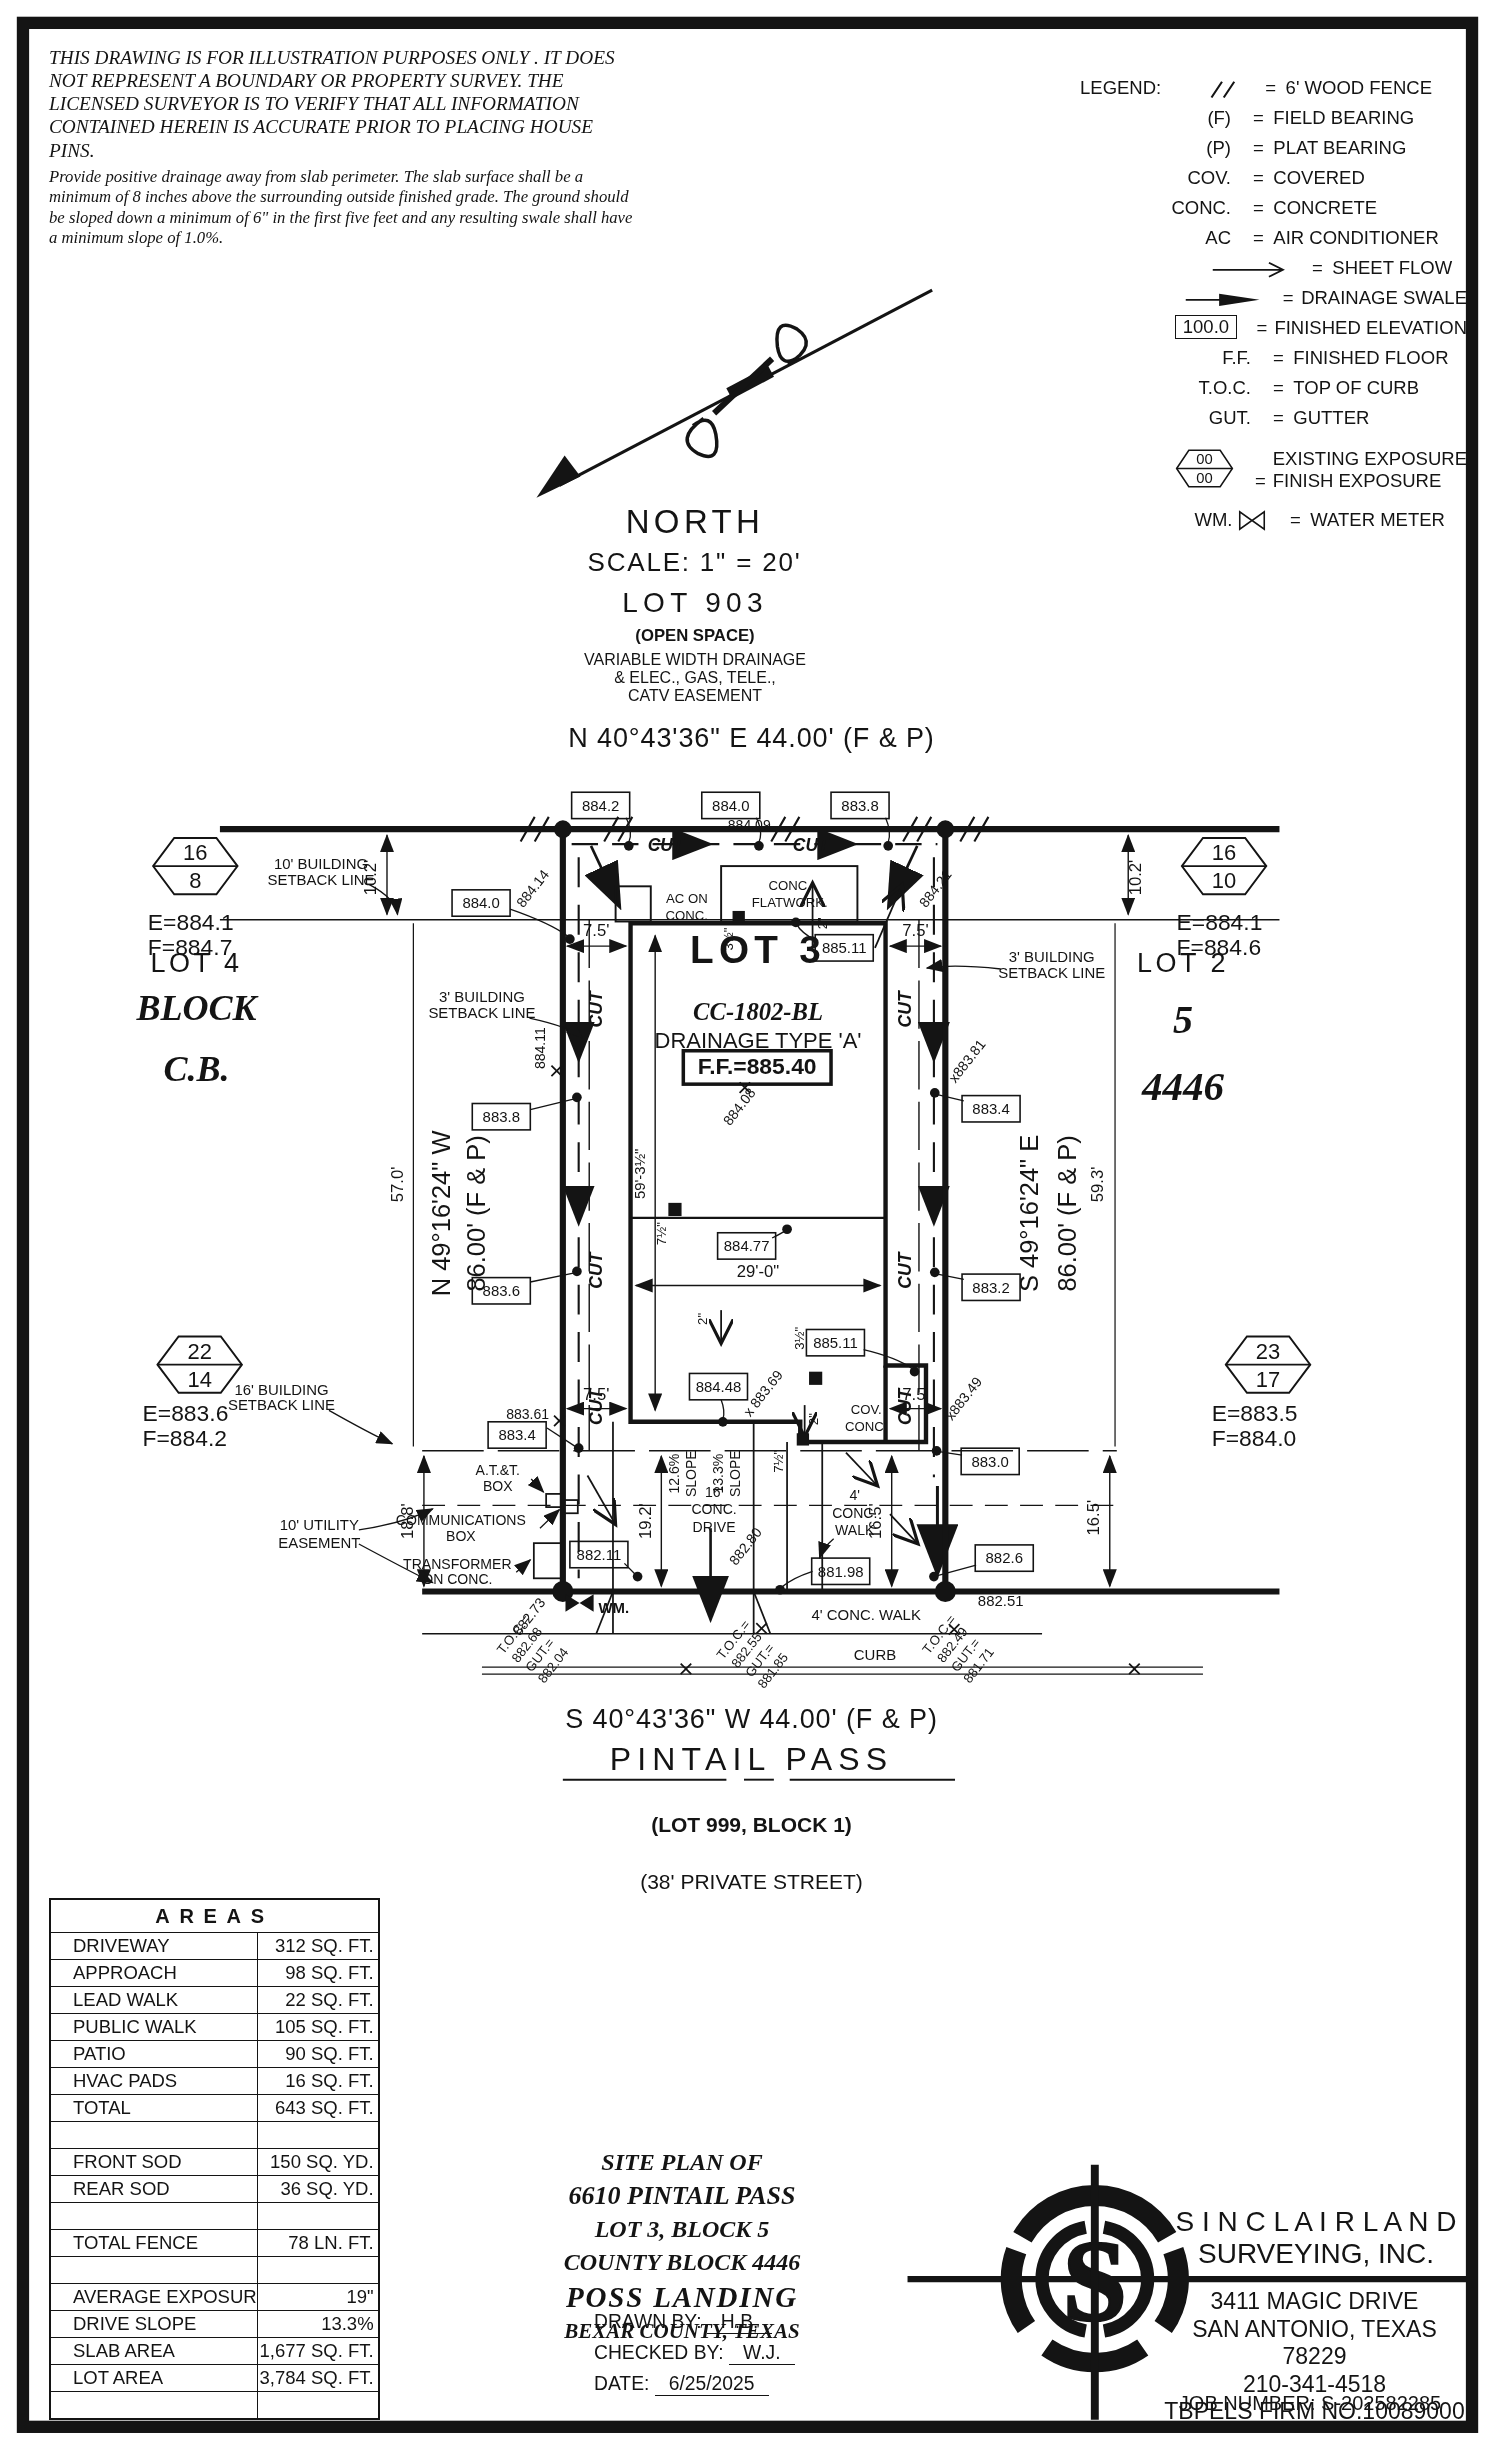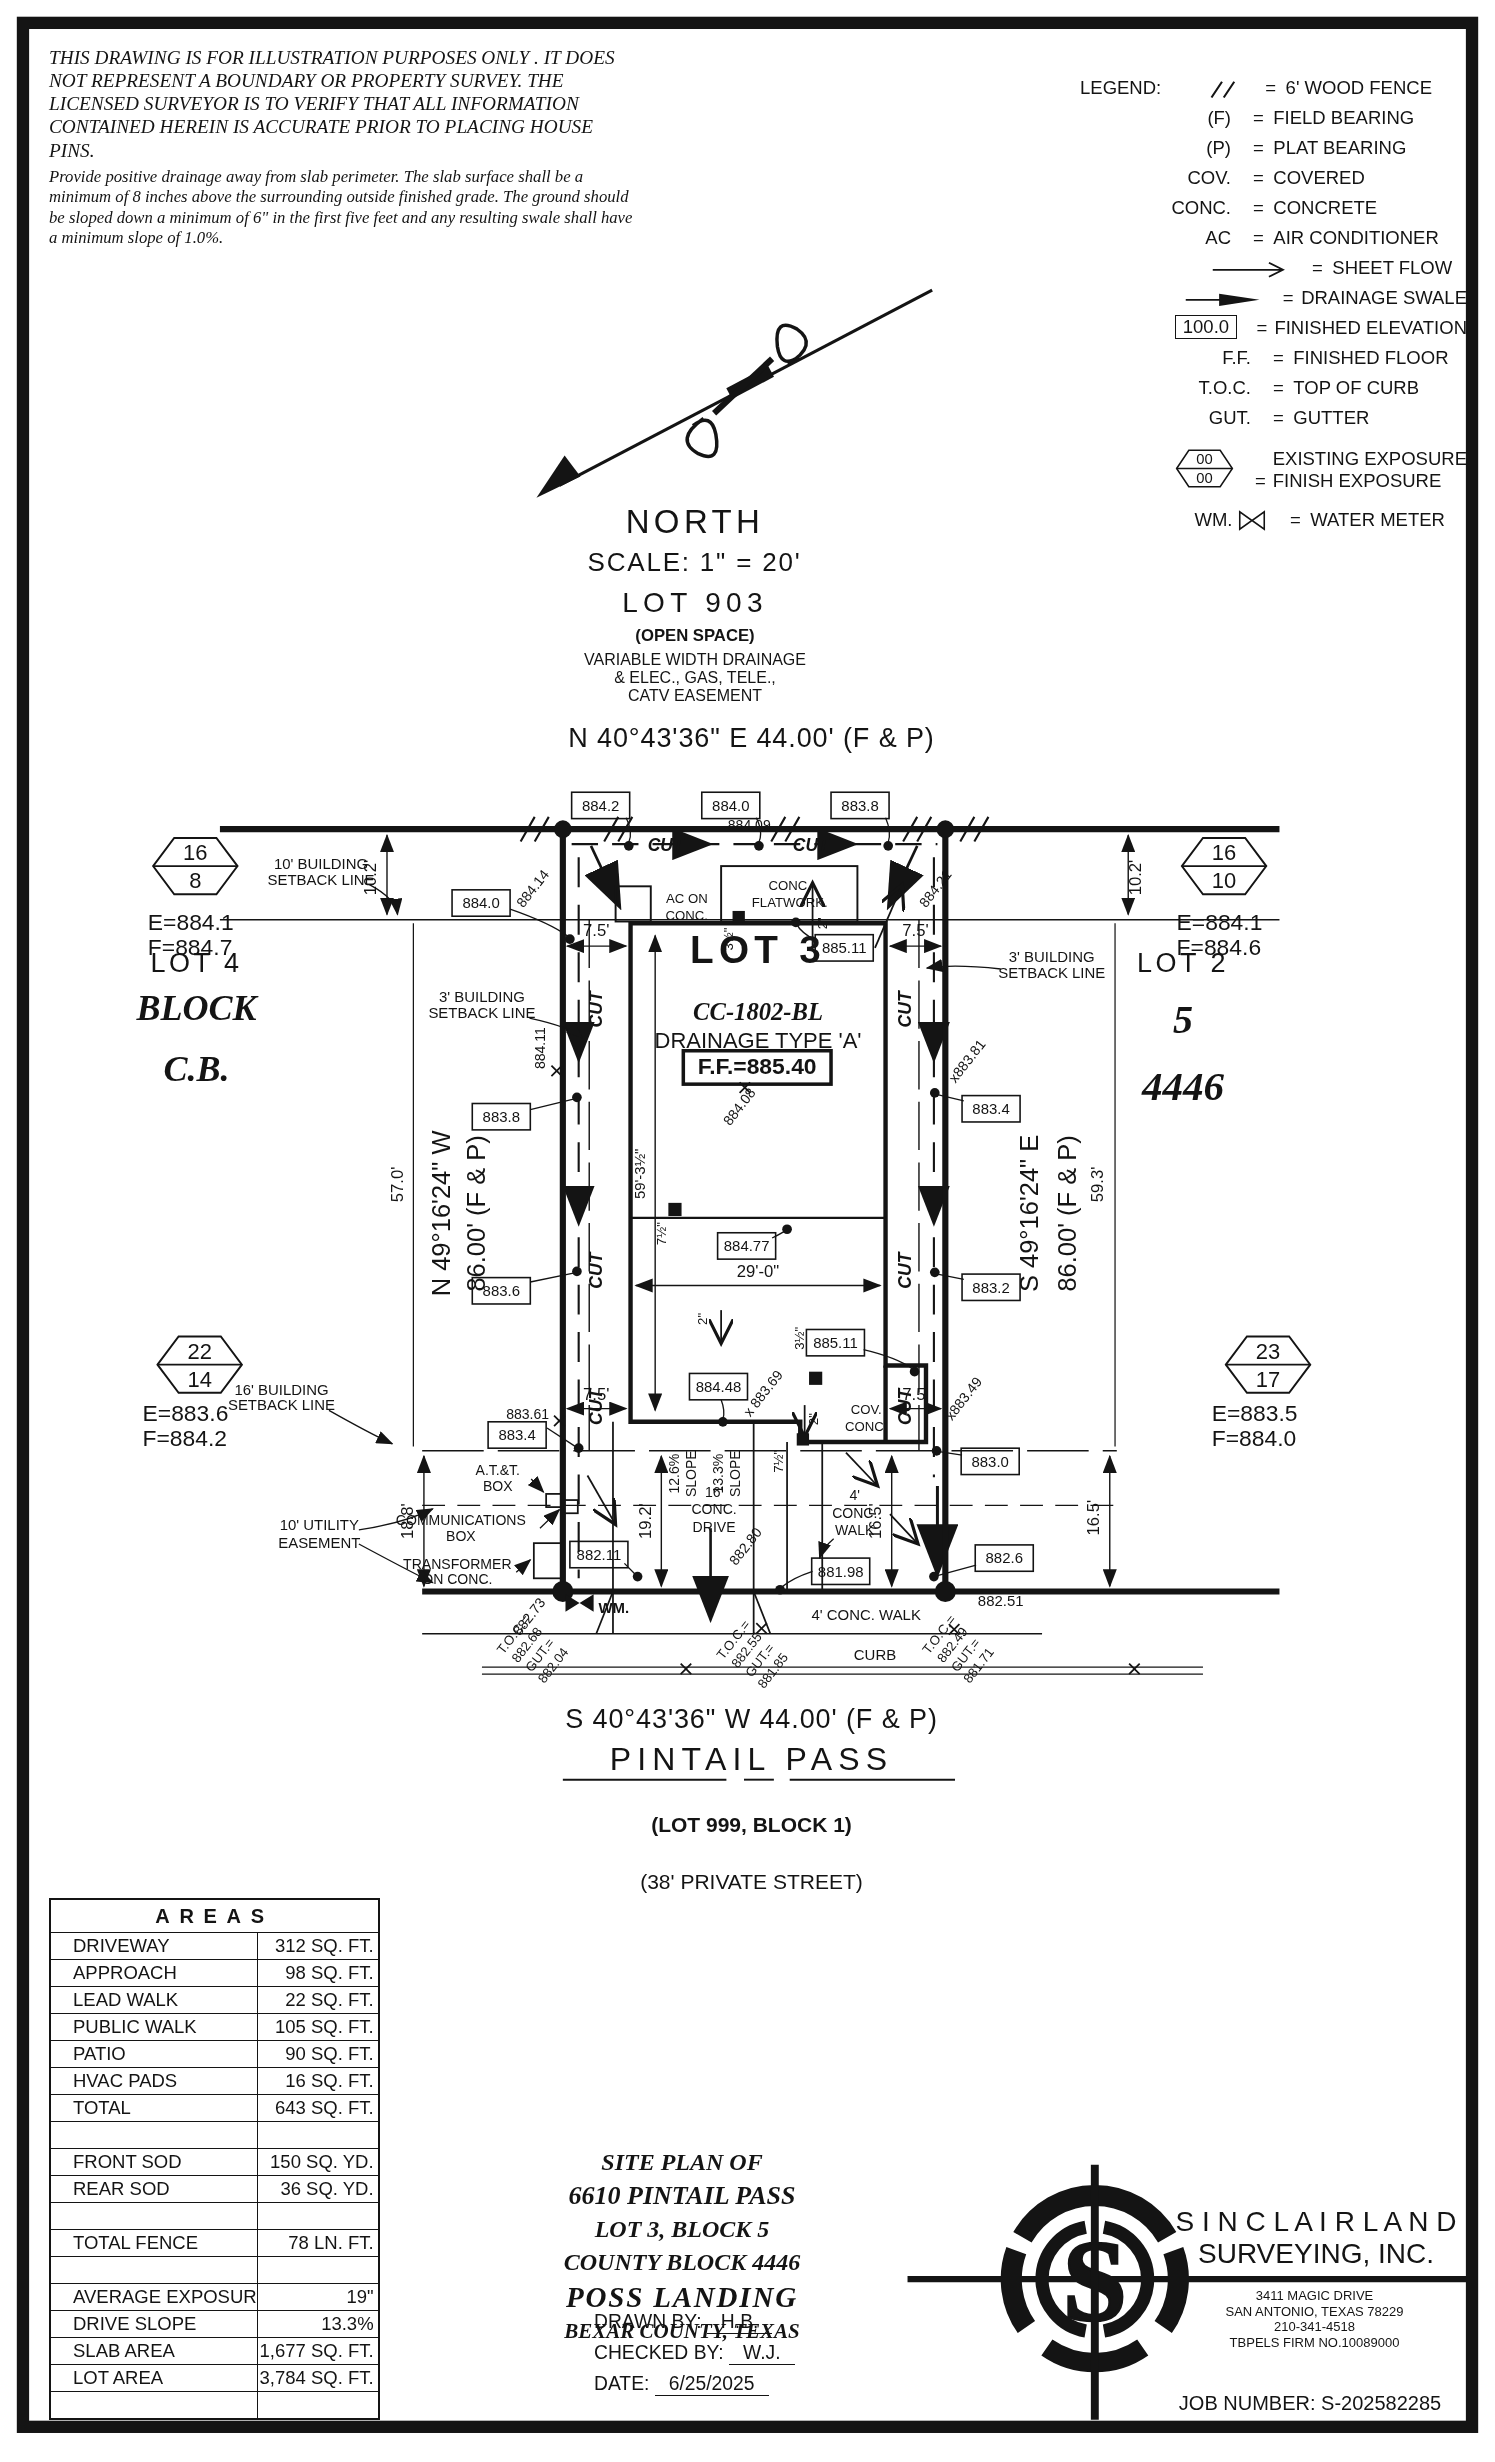--- a/index.html
+++ b/index.html
@@ -791,21 +791,21 @@
 <div class="abs" style="left:594px;top:2311px;">
   <div class="drawrow"><span>DRAWN BY:</span> <span class="uval">H.B.</span></div>
   <div class="drawrow"><span>CHECKED BY:</span> <span class="uval">W.J.</span></div>
   <div class="drawrow"><span>DATE:</span> <span class="uval">6/25/2025</span></div>
 </div>
 
 <div class="abs ctr" style="left:1161px;top:2206px;width:310px;font-size:28px;line-height:1.15;">
   <div>S I N C L A I R   L A N D</div>
   <div>SURVEYING, INC.</div>
 </div>
-<div class="abs ctr" style="left:1159px;top:2288px;width:311px;font-size:13px;line-height:1.2;">
+<div class="abs ctr" style="left:1159px;top:2288px;width:311px;font-size:23px;line-height:1.2;">
   <div>3411 MAGIC DRIVE</div>
   <div>SAN ANTONIO, TEXAS 78229</div>
   <div>210-341-4518</div>
   <div>TBPELS FIRM NO.10089000</div>
 </div>
 <div class="abs ctr" style="left:1143px;top:2392px;width:334px;font-size:20px;">JOB NUMBER:  S-202582285</div>
 
 </div>
 
 

